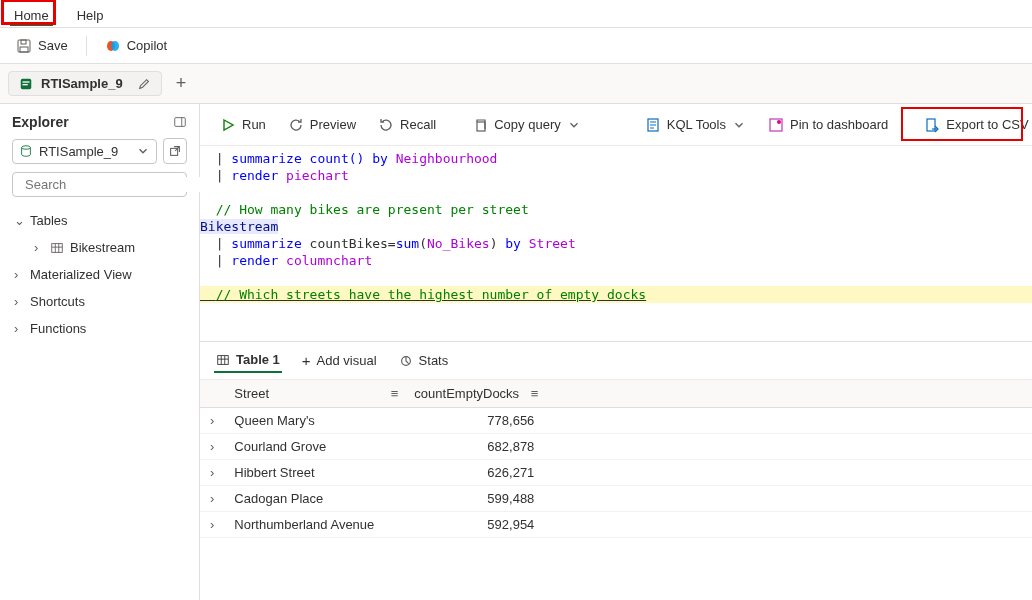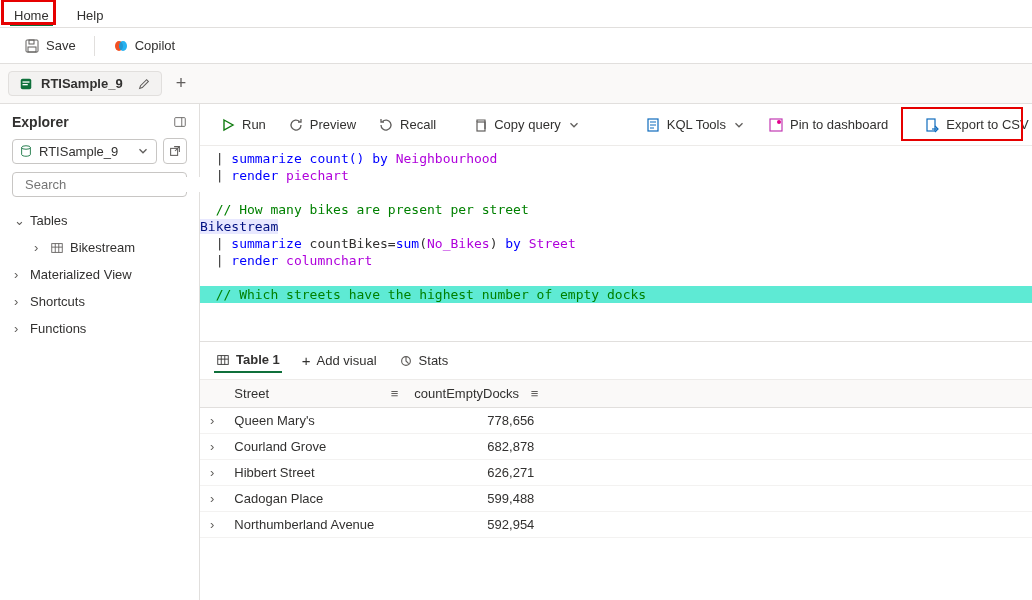--- a/index.html
+++ b/index.html
@@ -4,21 +4,21 @@
 <style>
   * { box-sizing: border-box; margin: 0; padding: 0; }
   body { font-family: "Segoe UI", -apple-system, sans-serif; font-size: 13px; color: #323130; background: #fff; width: 1032px; height: 600px; overflow: hidden; }
   
   .top-menu { display: flex; height: 28px; border-bottom: 1px solid #e1dfdd; }
   .menu-item { padding: 8px 14px; cursor: pointer; position: relative; }
   .menu-item.active { }
   .menu-item.active::after { content:""; position:absolute; left:10px; right:10px; bottom:1px; height:3px; background:#0f703b; }
   .highlight-home { position:absolute; left:1px; top:-1px; width:55px; height:26px; border:3px solid #e60000; pointer-events:none; }
   
-  .toolbar-row { display:flex; align-items:center; height:36px; padding:0 14px; gap:4px; border-bottom:1px solid #e1dfdd; position: relative;}
+  .toolbar-row { display:flex; align-items:center; height:36px; padding:0 6px; gap:4px; border-bottom:1px solid #e1dfdd; position: relative;}
   .toolbar-row::before { content: ""; position: absolute; left: 6px; top: 0; height: 6px; width: 48px;  }
   .tbtn { display:flex; align-items:center; gap:6px; padding:4px 10px; cursor:pointer; border-radius:2px; }
   .vdiv { width:1px; height:20px; background:#e1dfdd; margin:0 4px; }
   
   .tabbar { display:flex; align-items:center; height:40px; background:#faf9f8; border-bottom:1px solid #e1dfdd; padding:0 8px; gap:8px; }
   .filetab { display:flex; align-items:center; background:#f3f2f1; border:1px solid #e1dfdd; border-radius:4px; padding:4px 10px; gap:8px; }
   .filetab .name { font-weight:600; }
   .pencil { margin-left:6px; }
   .plus-tab { font-size:18px; color:#605e5c; cursor:pointer; padding:0 6px; }
   
@@ -47,21 +47,21 @@
   
   .editor { flex:0 0 auto; display:flex; font-family: Consolas, Monaco, monospace; font-size:13px; line-height:17px; padding:4px 0; }
   .gutter { width:44px; text-align:right; color:#237893; padding-right:10px; user-select:none; }
   .code { flex:1; white-space:pre; overflow-x:auto; }
   .tok-pipe { color:#333; }
   .tok-kw { color:#0000FF; }
   .tok-func { color:#0000FF; }
   .tok-col { color:#AF00DB; }
   .tok-comment { color:#008000; }
   .tok-tbl { color:#001080; background:#e8e8ff; }
-  .hl-line { background:#5eead4; display:inline-block; width:100%; }
+  .hl-line { background:#fef9c3; display:inline-block; width:100%;text-decoration:underline; }
   
   .results { border-top:1px solid #e1dfdd; flex:1; display:flex; flex-direction:column; overflow:hidden; }
   .res-tabs { display:flex; align-items:center; gap:18px; padding:6px 14px; border-bottom:1px solid #edebe9; }
   .res-tab { display:flex; gap:6px; align-items:center; padding:4px 2px; cursor:pointer; color:#323130; }
   .res-tab.active { border-bottom:2px solid #0f703b; font-weight:600; }
   .res-grid { overflow:auto; }
   table.data { border-collapse:collapse; width:100%; }
   table.data th { text-align:left; font-weight:400; background:#faf9f8; border-bottom:1px solid #e1dfdd; padding:6px 10px; color:#323130; position:relative; }
   table.data th .sort { position:absolute; right:6px; color:#605e5c; }
   table.data td { padding:5px 10px; border-bottom:1px solid #f3f2f1; }

